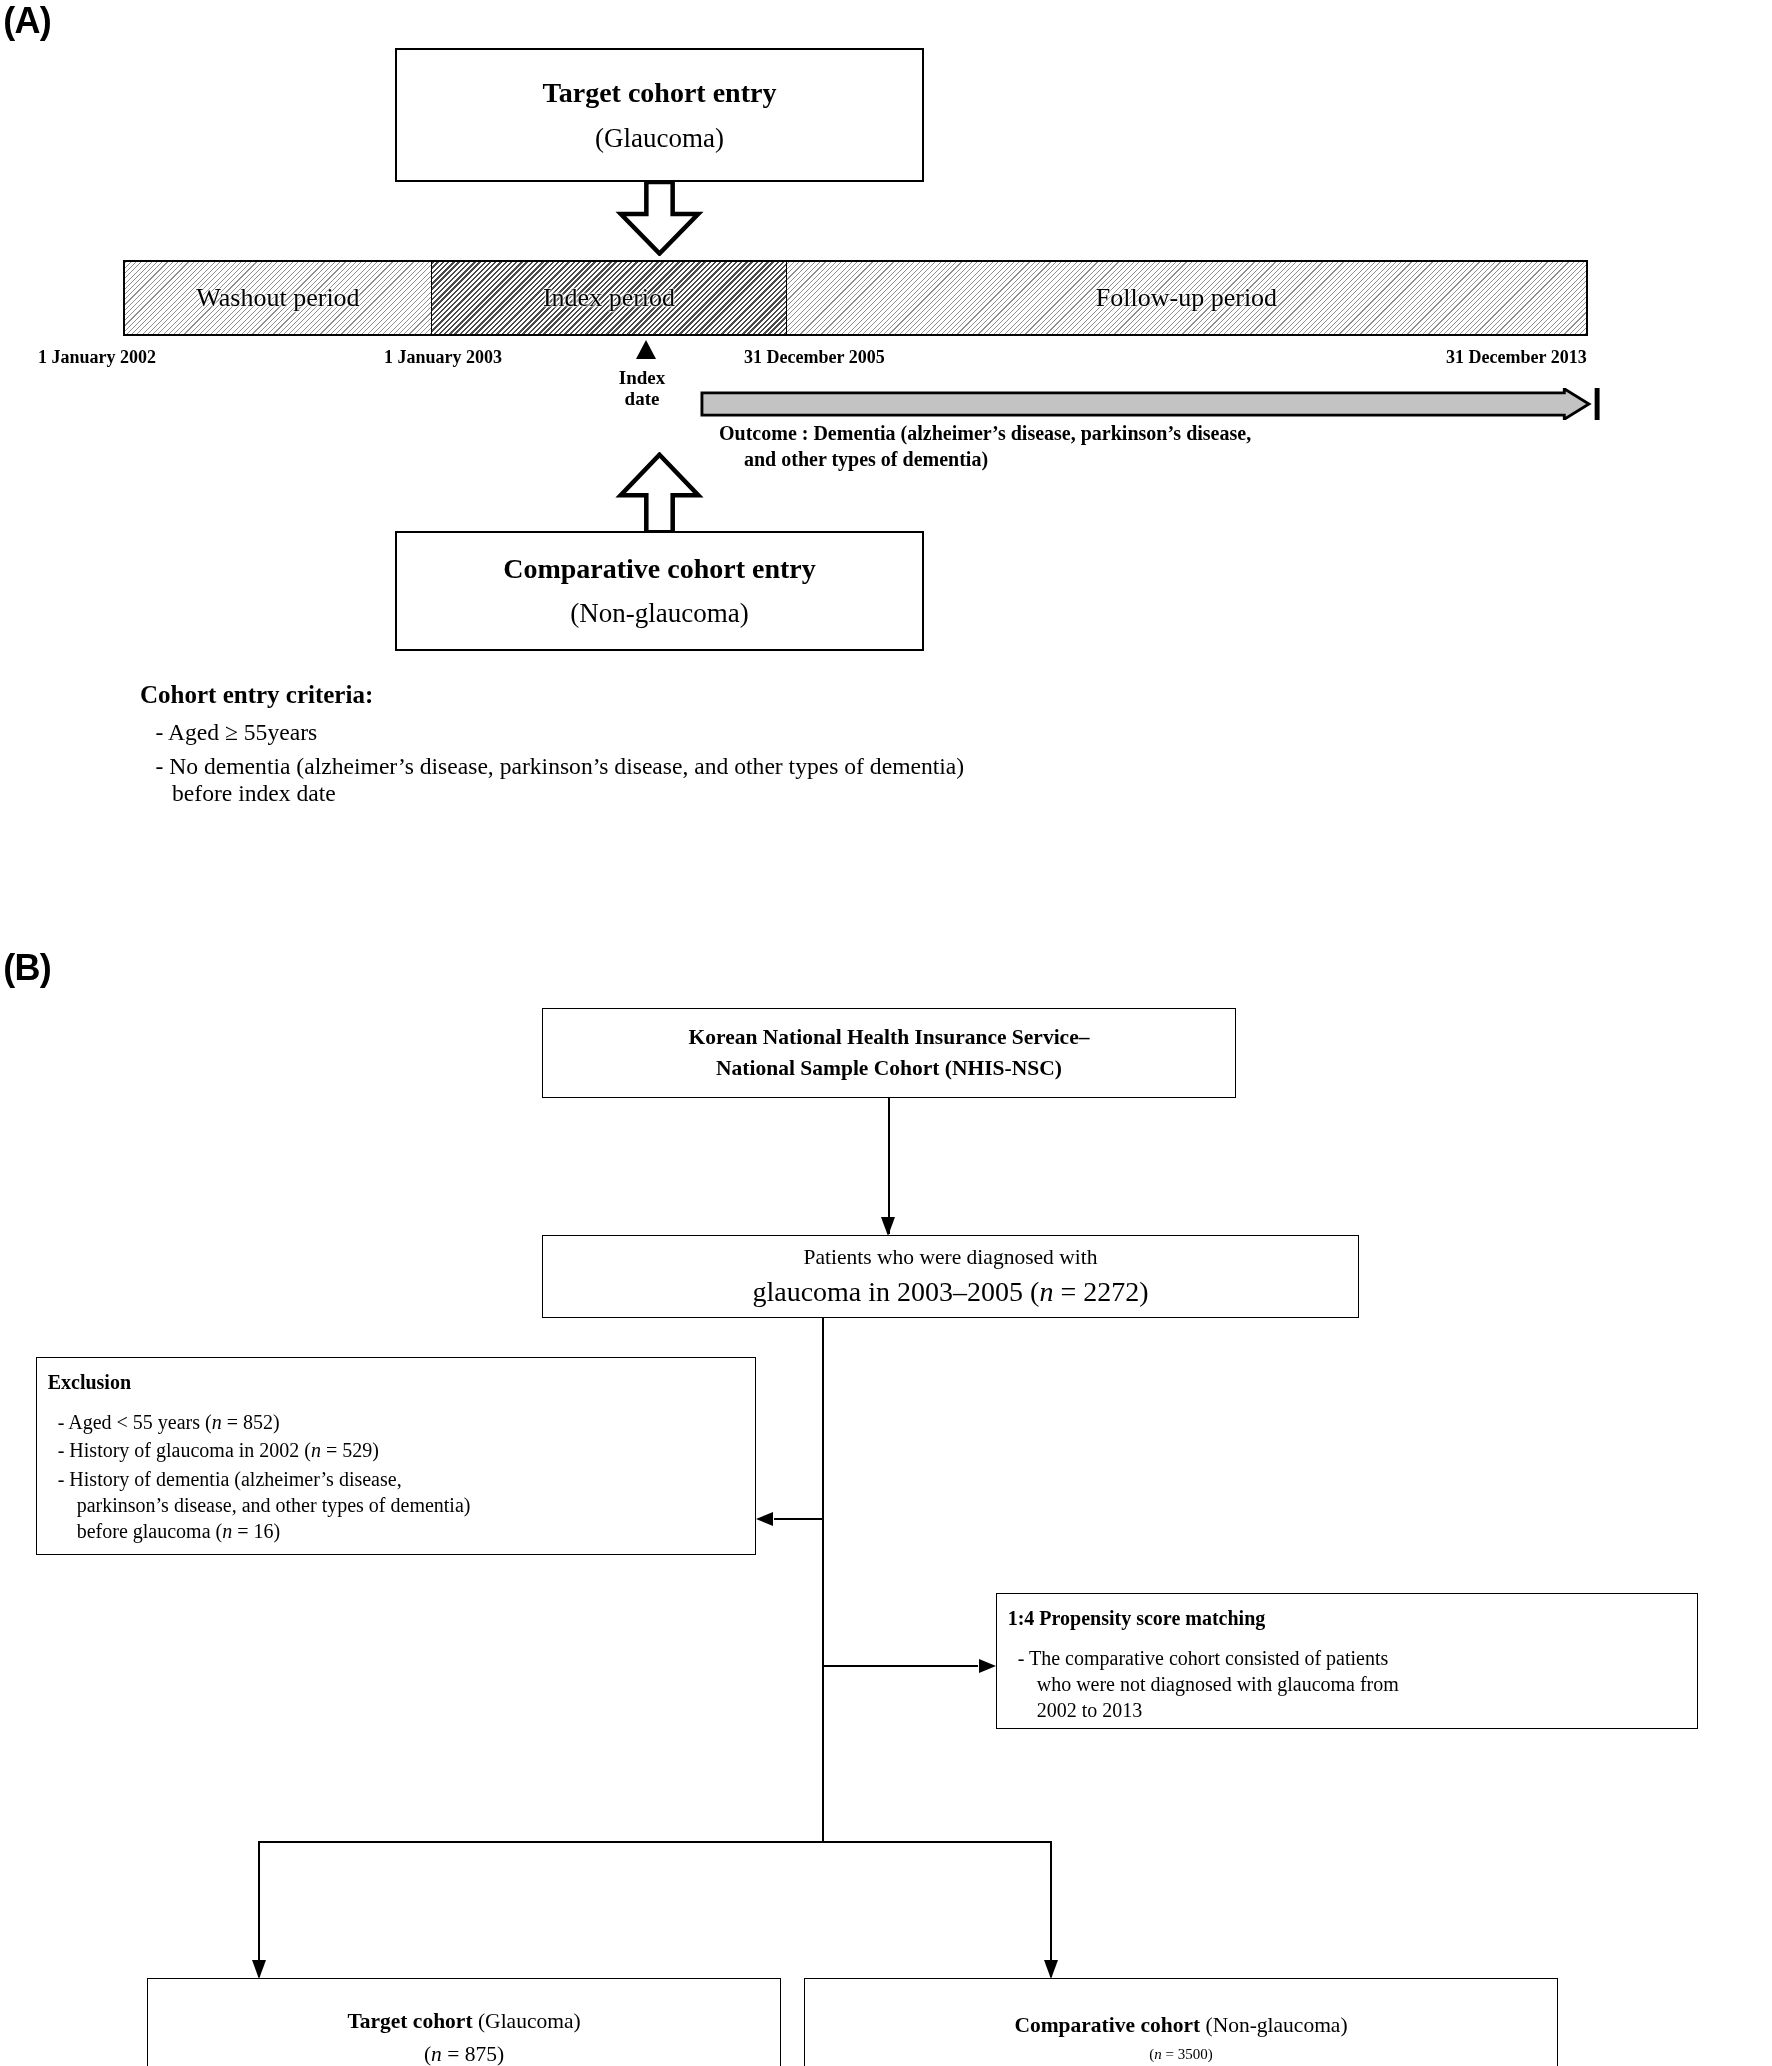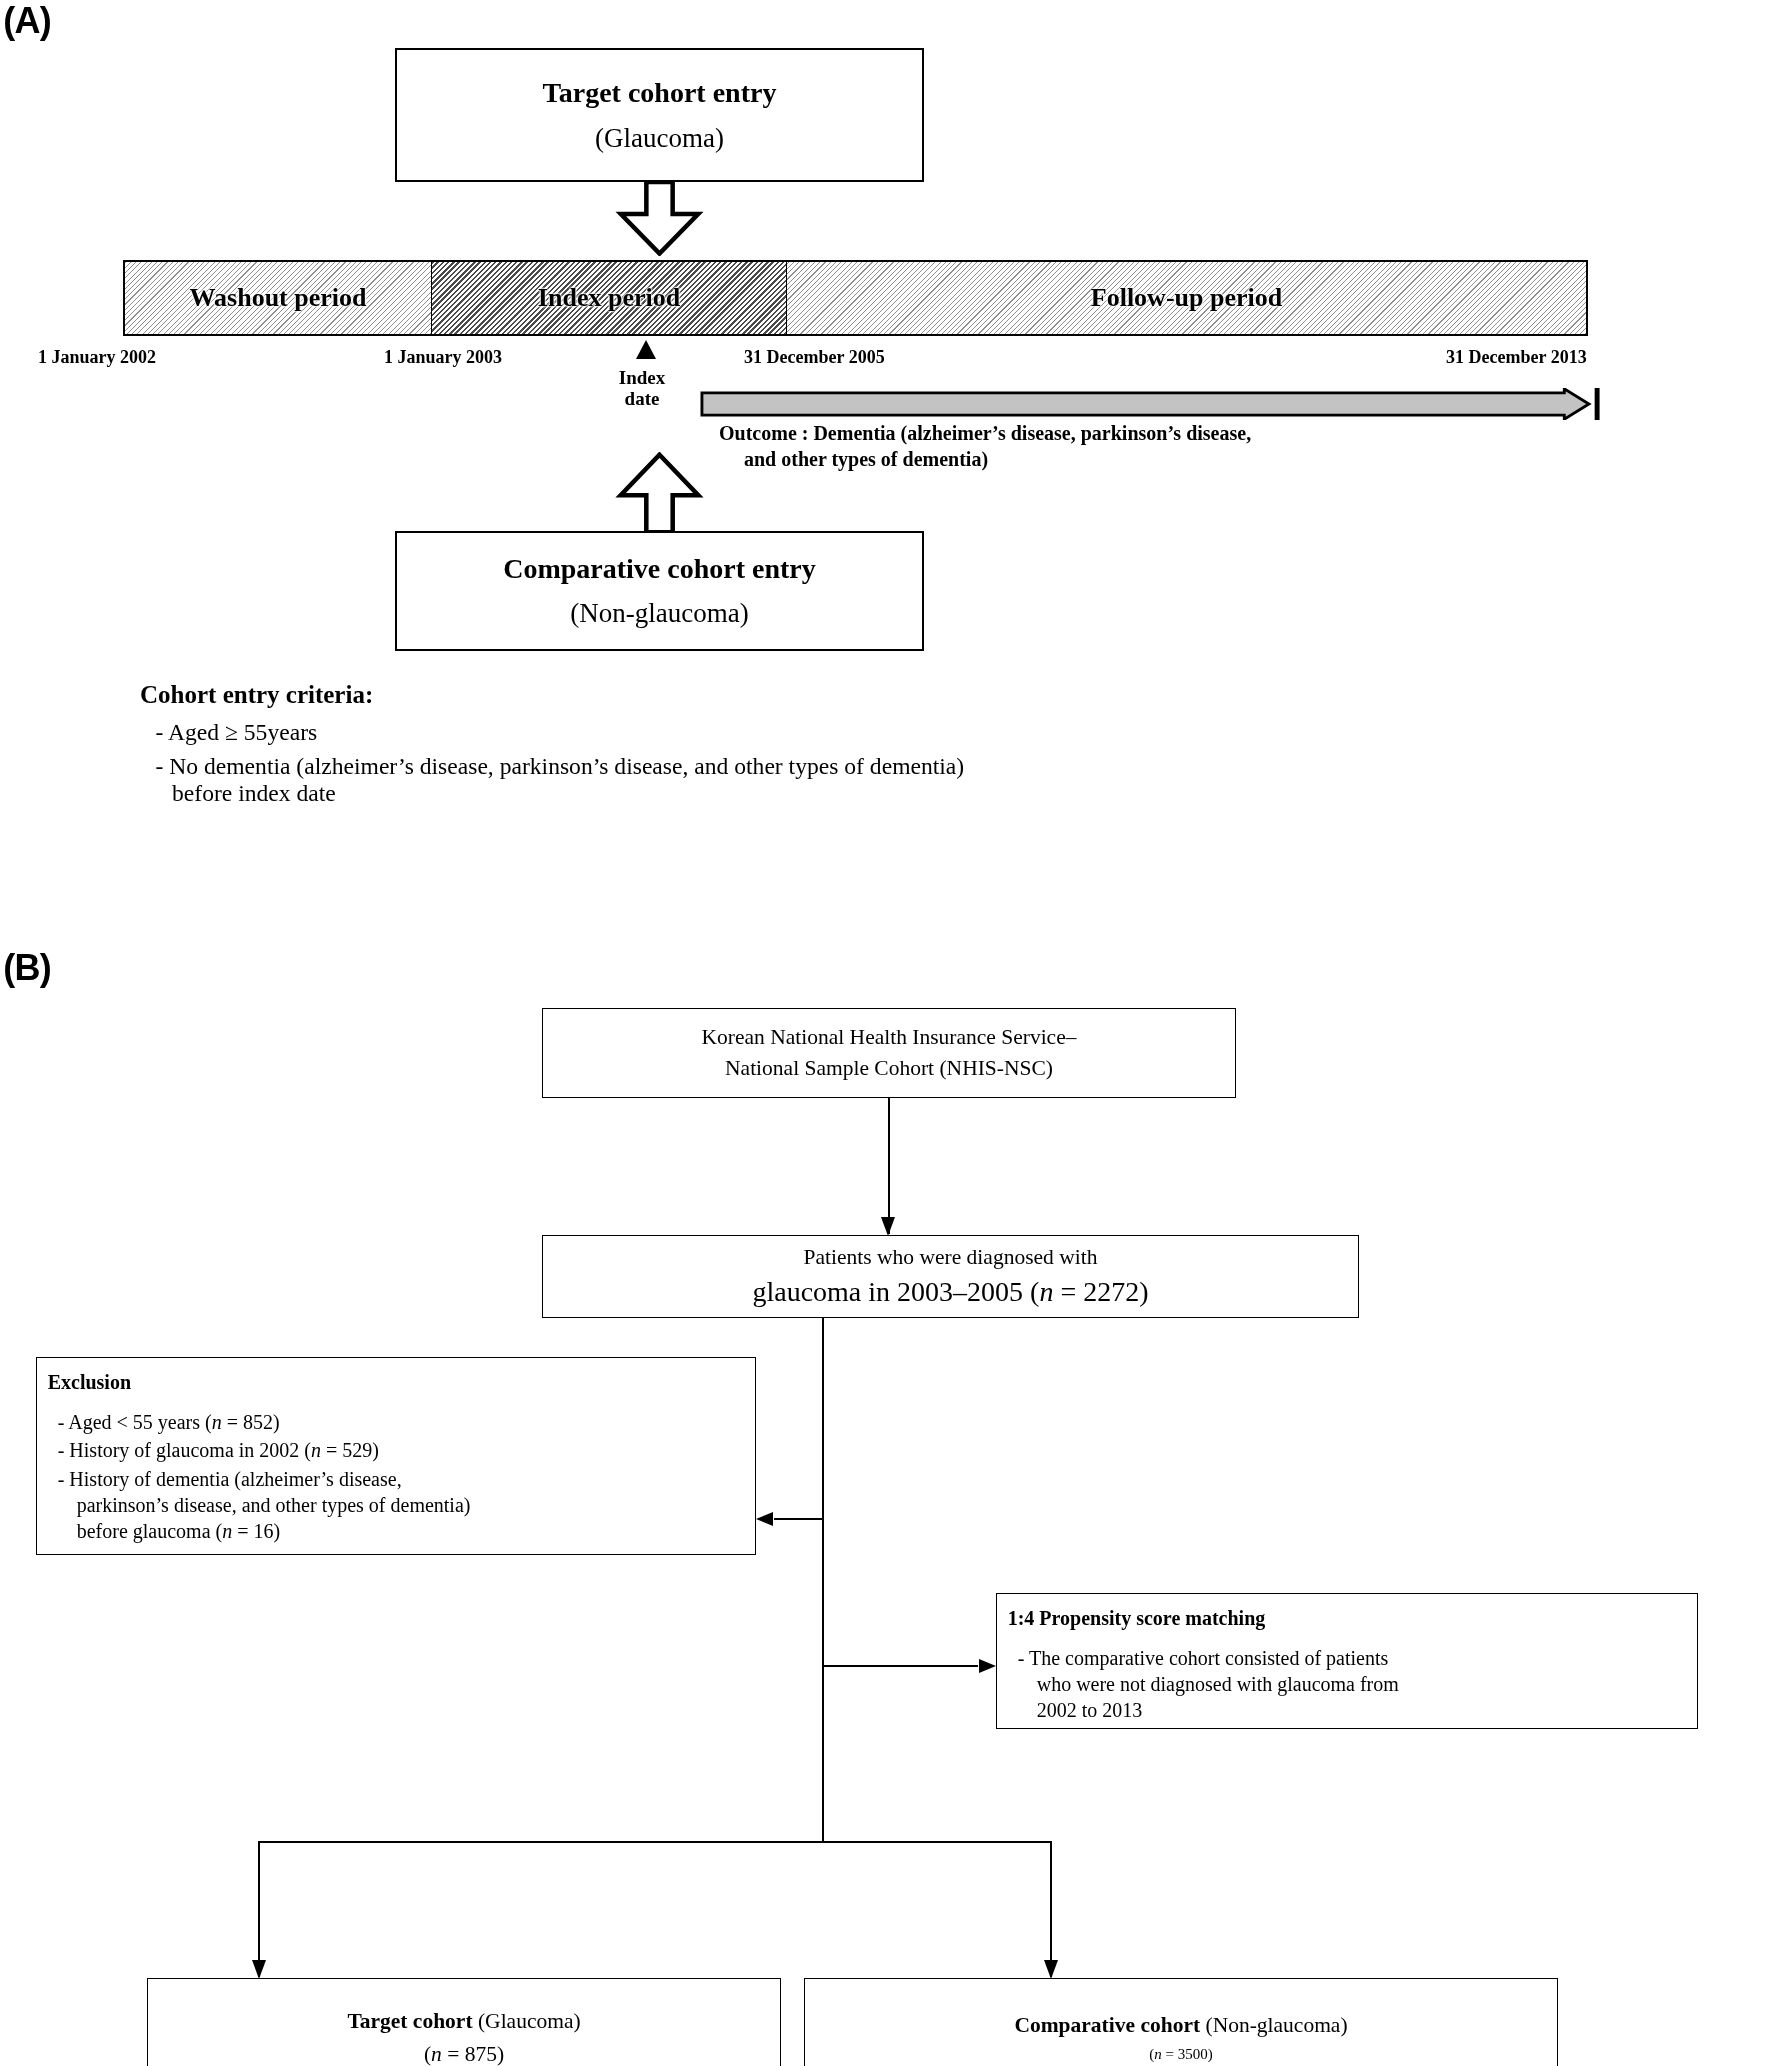--- a/index.html
+++ b/index.html
@@ -48,21 +48,21 @@
     box-sizing: border-box;
     border: 2.1px solid #000000;
     display: flex;
     background: #fff;
   }
   .tl-seg {
     box-sizing: border-box;
     display: flex;
     align-items: center;
     justify-content: center;
-    font-weight: bold;
+    font-weight: normal;
     position: relative;
   }
   .hatch-light {
     background-color: #ffffff;
     background-image: repeating-linear-gradient(
       -45deg,
       #8f8f8f 0px, #8f8f8f 0.8px,
       #ffffff 0.8px, #ffffff 3.7px);
   }
   .hatch-dark {
@@ -261,21 +261,21 @@
 
   <div id="criteria" style="left:140px; top:682px; width:1529px;">
     <span class="crit-head">Cohort entry criteria:</span>
     <span class="crit-item">-  Aged ≥ 55years</span>
     <span class="crit-item" style="margin-bottom:3.3px;">-  No dementia (alzheimer’s disease, parkinson’s disease, and other types of dementia)</span>
     <span class="crit-cont">before index date</span>
   </div>
 
   <div class="panel-label" style="left:3.3px; top:950px;">(B)</div>
 
-  <div class="box thin" style="left:542px; top:1008px; width:694px; height:90px;">
+  <div class="box thin" style="left:542px; top:1008px; width:694px; height:90px;font-weight:bold;">
     <span class="box-line" style="font-size:21.5px;">Korean National Health Insurance Service–</span>
     <span class="box-line" style="font-size:21.5px; margin-top:6.6px;">National Sample Cohort (NHIS-NSC)</span>
   </div>
 
   <div class="vline" style="left:888px; top:1098px; height:136px;"></div>
   <div class="arrow-down" style="left:881px; top:1217px;"></div>
 
   <div class="box thin" style="left:542px; top:1235px; width:817px; height:83px;">
     <span class="box-line" style="font-size:21.5px;">Patients who were diagnosed with</span>
     <span class="box-line" style="font-size:28px; margin-top:6.6px;"><span>glaucoma in 2003–2005 (</span><span class="ital">n</span><span> = 2272)</span></span>

